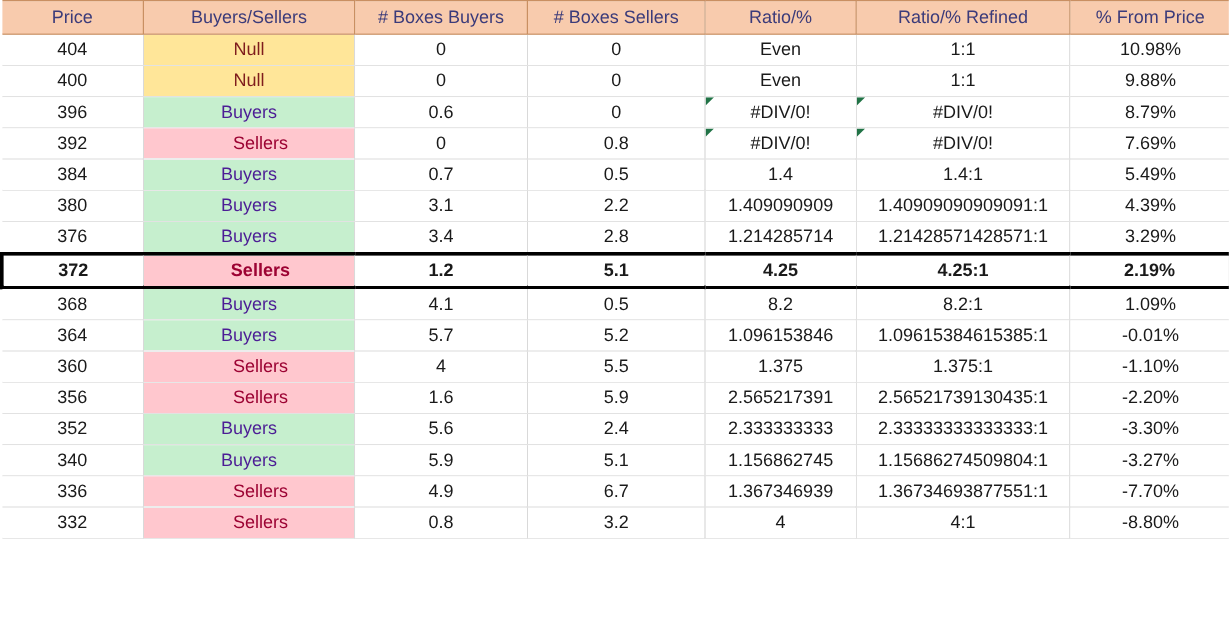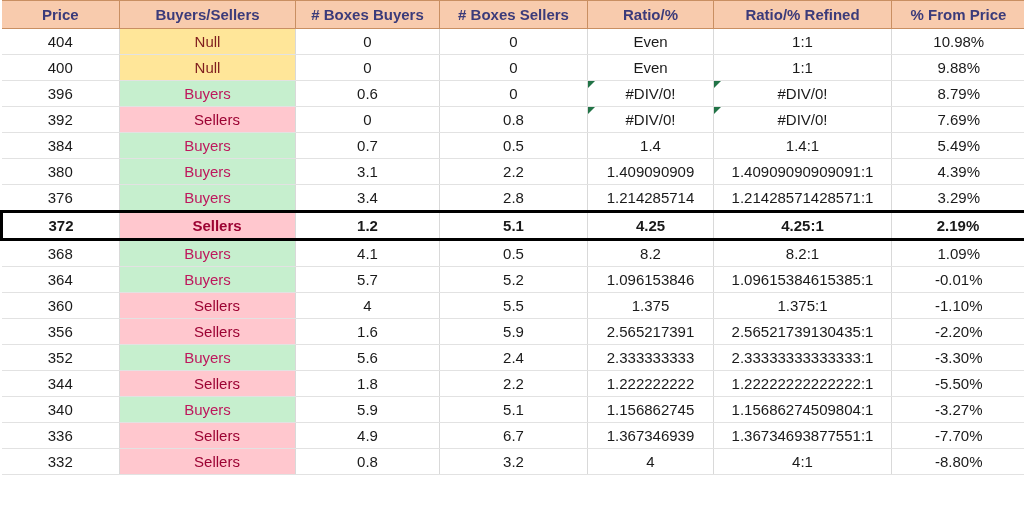--- a/index.html
+++ b/index.html
@@ -25,21 +25,21 @@
   table.sheet col.c-bs           { width: 176px; }
   table.sheet col.c-bb           { width: 144px; }
   table.sheet col.c-bsell        { width: 148px; }
   table.sheet col.c-ratio        { width: 126px; }
   table.sheet col.c-ratioref     { width: 178px; }
   table.sheet col.c-pct          { width: 134px; }
 
   th.hcell {
     background: #F8CBAD;
     color: #3B3B7A;
-    font-weight: bold;
+    font-weight: normal;
     font-size: 15px;
     height: 27px;
     line-height: 27px;
     padding: 0;
     text-align: center;
     border-right: 1px solid #C98F62;
     border-bottom: 1px solid #C98F62;
     border-top: 1px solid #C98F62;
     white-space: nowrap;
     overflow: hidden;
@@ -57,21 +57,21 @@
     border-bottom: 1px solid #E2E2E2;
     white-space: nowrap;
     overflow: hidden;
     position: relative;
     background: #ffffff;
   }
   td.cell:last-child { border-right: none; }
 
   
   td.fill-null   { background: #FFE699; color: #7f1d1d; }
-  td.fill-buyers { background: #C6EFCE; color: #be185d; }
+  td.fill-buyers { background: #C6EFCE; color: #4c1d95; }
   td.fill-sellers{ background: #FFC7CE; color: #9C0333; padding-left: 19px; }
 
   
   tr.focus-row td.cell {
     font-weight: bold;
     border-top: 3px solid #000000;
     border-bottom: 3px solid #000000;
     height: 25px;
     line-height: 23px;
   }
@@ -225,29 +225,20 @@
       <tr>
         <td class="cell">352</td>
         <td class="cell fill-buyers">Buyers</td>
         <td class="cell">5.6</td>
         <td class="cell">2.4</td>
         <td class="cell">2.333333333</td>
         <td class="cell">2.33333333333333:1</td>
         <td class="cell">-3.30%</td>
       </tr>
       <tr>
-        <td class="cell">344</td>
-        <td class="cell fill-sellers">Sellers</td>
-        <td class="cell">1.8</td>
-        <td class="cell">2.2</td>
-        <td class="cell">1.222222222</td>
-        <td class="cell">1.22222222222222:1</td>
-        <td class="cell">-5.50%</td>
-      </tr>
-      <tr>
         <td class="cell">340</td>
         <td class="cell fill-buyers">Buyers</td>
         <td class="cell">5.9</td>
         <td class="cell">5.1</td>
         <td class="cell">1.156862745</td>
         <td class="cell">1.15686274509804:1</td>
         <td class="cell">-3.27%</td>
       </tr>
       <tr>
         <td class="cell">336</td>

